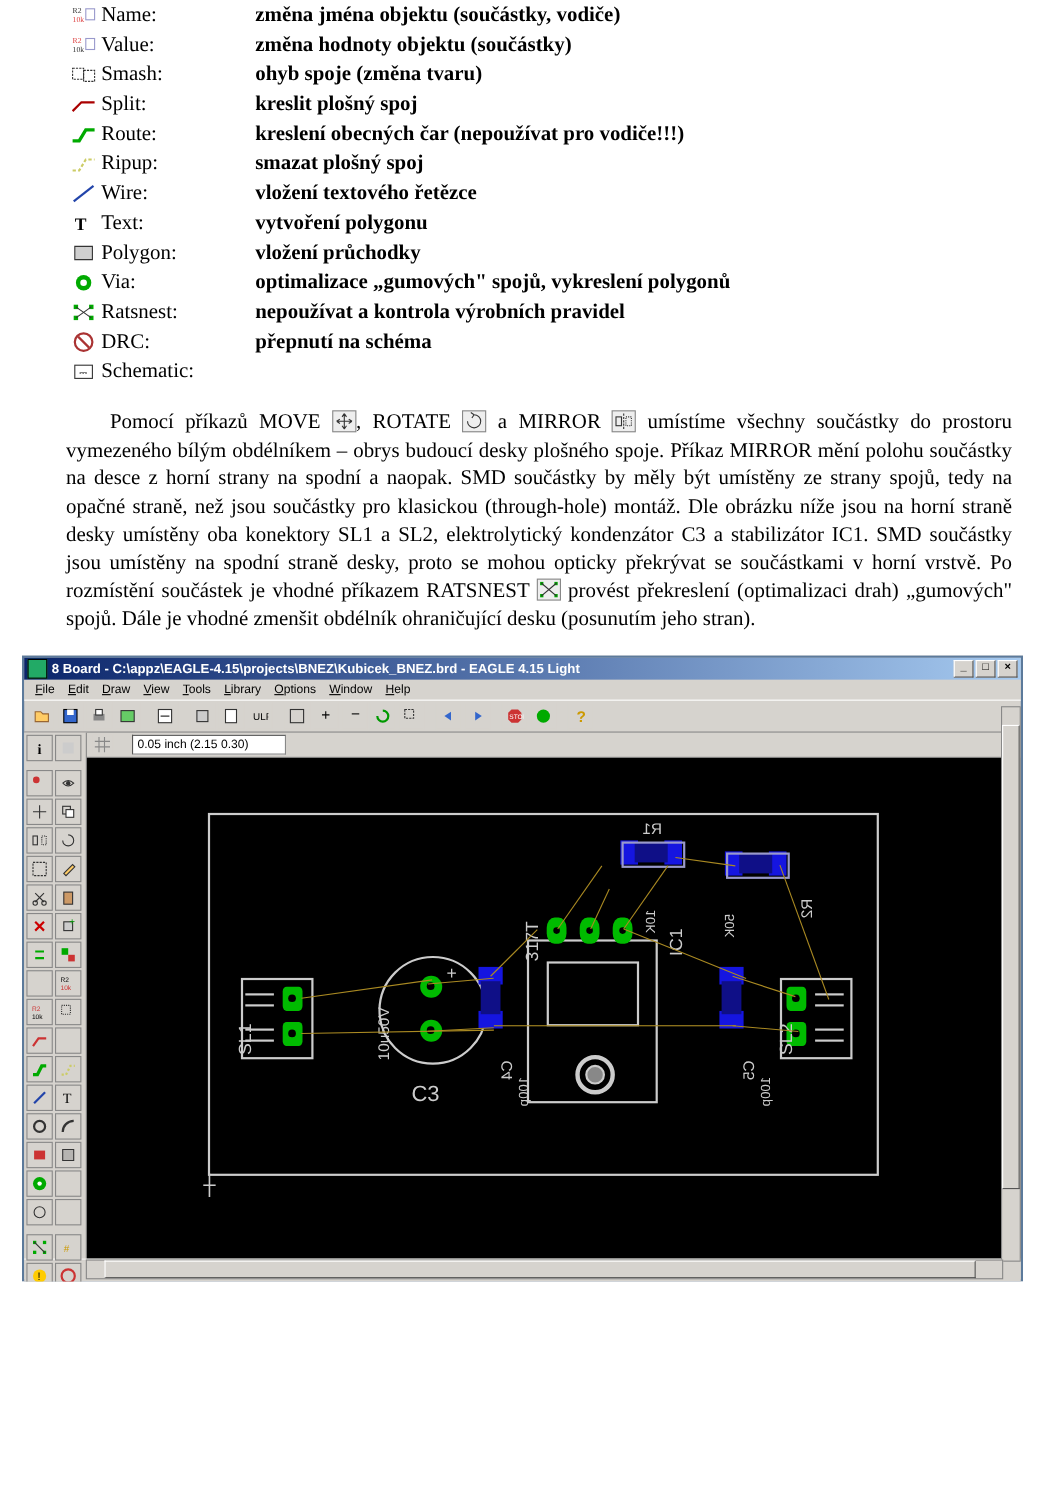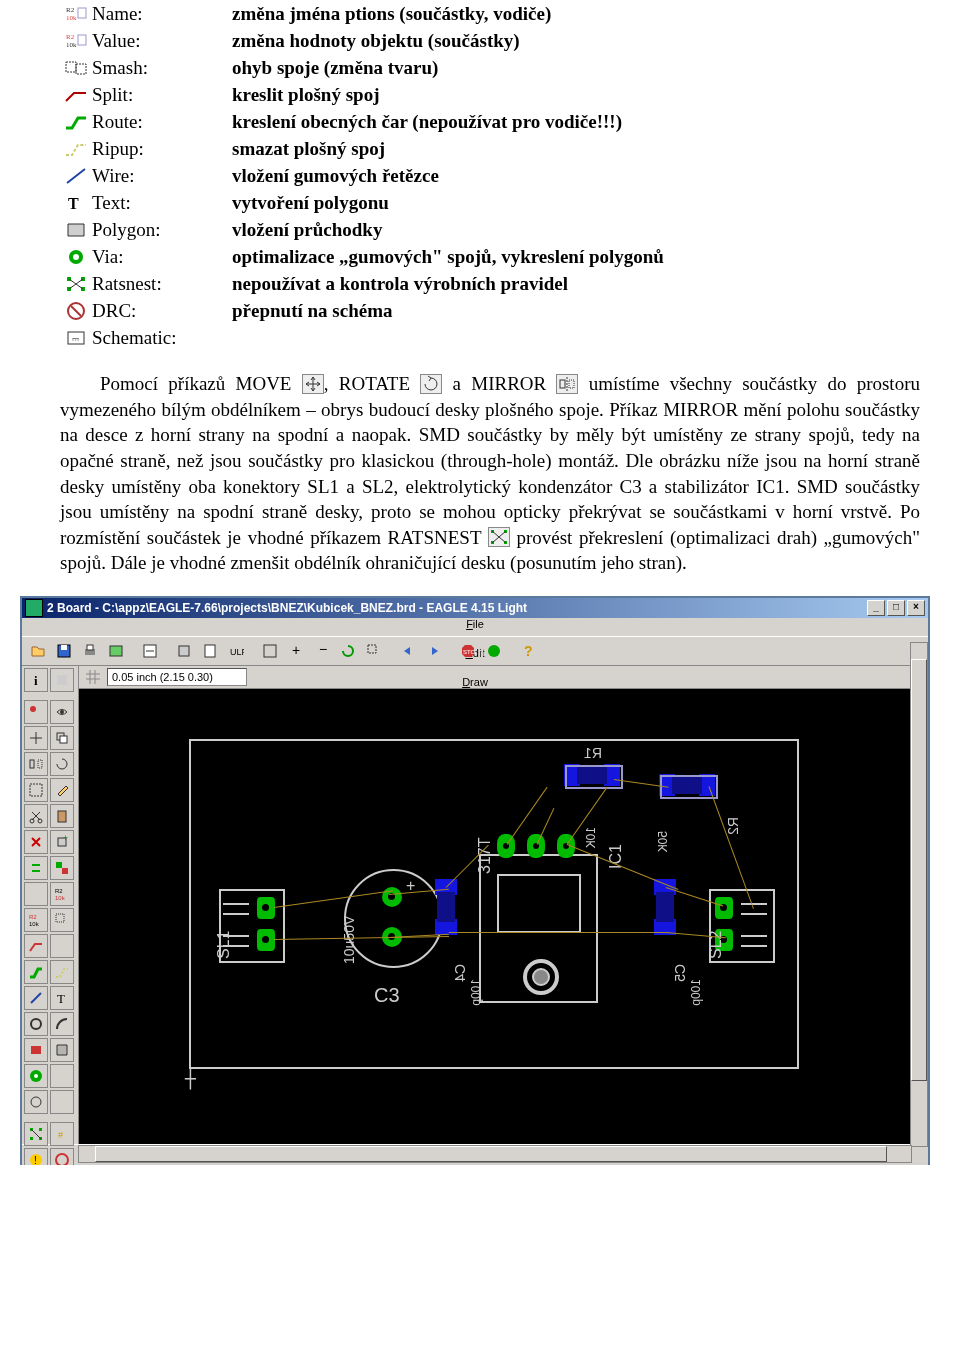--- a/index.html
+++ b/index.html
@@ -79,23 +79,22 @@
 }
 .title-icon { width: 16px; height: 16px; background: #2a6; border: 1px solid #000; margin-right: 4px; flex-shrink:0; }
 .title-text { flex: 1; white-space: nowrap; overflow: hidden; }
 .win-btns { display: flex; gap: 2px; }
 .win-btn { width: 16px; height: 14px; background: #d6d3ce; border: 1px solid #fff; border-right-color:#555; border-bottom-color:#555; font-size:10px; text-align:center; line-height:12px; color:#000;}
 .menubar {
   height: 18px;
   display: flex;
   align-items: center;
   padding: 0 4px;
-  gap: 17px;
+  gap: 0;
   background:#d6d3ce;
-  flex-direction:column;
 }
 .menubar .mi { padding: 0 6px; cursor: default; }
 .menubar .mi .ul { text-decoration: underline; }
 .toolbar {
   height: 26px;
   display: flex;
   align-items: center;
   padding: 1px 4px;
   gap: 2px;
   border-top: 1px solid #fff;
@@ -134,20 +133,21 @@
 }
 .coord-field {
   background: #fff;
   border: 1px solid #888;
   border-top-color:#555; border-left-color:#555;
   height: 16px;
   padding: 0 4px;
   font-size: 11px;
   line-height: 16px;
   width: 130px;
+  margin-left: 13px;
 }
 .canvas {
   flex: 1;
   background: #000;
   position: relative;
   overflow: hidden;
 }
 .status-bar {
   height: 20px;
   border-top: 1px solid #fff;
@@ -286,27 +286,27 @@
     <div>Ripup:</div>
     <div>Wire:</div>
     <div>Text:</div>
     <div>Polygon:</div>
     <div>Via:</div>
     <div>Ratsnest:</div>
     <div>DRC:</div>
     <div>Schematic:</div>
   </div>
   <div class="desc-col">
-    <div>změna jména ptions (součástky, vodiče)</div>
+    <div>změna jména objektu (součástky, vodiče)</div>
     <div>změna hodnoty objektu (součástky)</div>
     <div>ohyb spoje (změna tvaru)</div>
     <div>kreslit plošný spoj</div>
     <div>kreslení obecných čar (nepoužívat pro vodiče!!!)</div>
     <div>smazat plošný spoj</div>
-    <div>vložení gumových řetězce</div>
+    <div>vložení textového řetězce</div>
     <div>vytvoření polygonu</div>
     <div>vložení průchodky</div>
     <div>optimalizace „gumových" spojů, vykreslení polygonů</div>
     <div>nepoužívat a kontrola výrobních pravidel</div>
     <div>přepnutí na schéma</div>
   </div>
 </div>
 
 <p class="para" style="text-indent:40px;">
 <span>Pomocí příkazů MOVE </span><span class="inline-icon"><svg width="20" height="18">
@@ -325,21 +325,21 @@
           <rect x="15" y="13" width="3" height="3" fill="#0a0"></rect>
           <line x1="3" y1="3" x2="17" y2="15" stroke="#333"></line>
           <line x1="3" y1="15" x2="17" y2="3" stroke="#333"></line>
         </svg></span><span> provést překreslení (optimalizaci drah) „gumových" spojů. Dále je vhodné zmenšit obdélník ohraničující desku (posunutím jeho stran).</span>
 </p>
 </div>
 
 <div class="screenshot">
   <div class="titlebar">
     <div class="title-icon"></div>
-    <div class="title-text">2 Board - C:\appz\EAGLE-7.66\projects\BNEZ\Kubicek_BNEZ.brd - EAGLE 4.15 Light</div>
+    <div class="title-text">8 Board - C:\appz\EAGLE-4.15\projects\BNEZ\Kubicek_BNEZ.brd - EAGLE 4.15 Light</div>
     <div class="win-btns">
       <div class="win-btn">_</div>
       <div class="win-btn">□</div>
       <div class="win-btn">×</div>
     </div>
   </div>
   <div class="menubar">
     <div class="mi"><span class="ul">F</span>ile</div>
     <div class="mi"><span class="ul">E</span>dit</div>
     <div class="mi"><span class="ul">D</span>raw</div>

